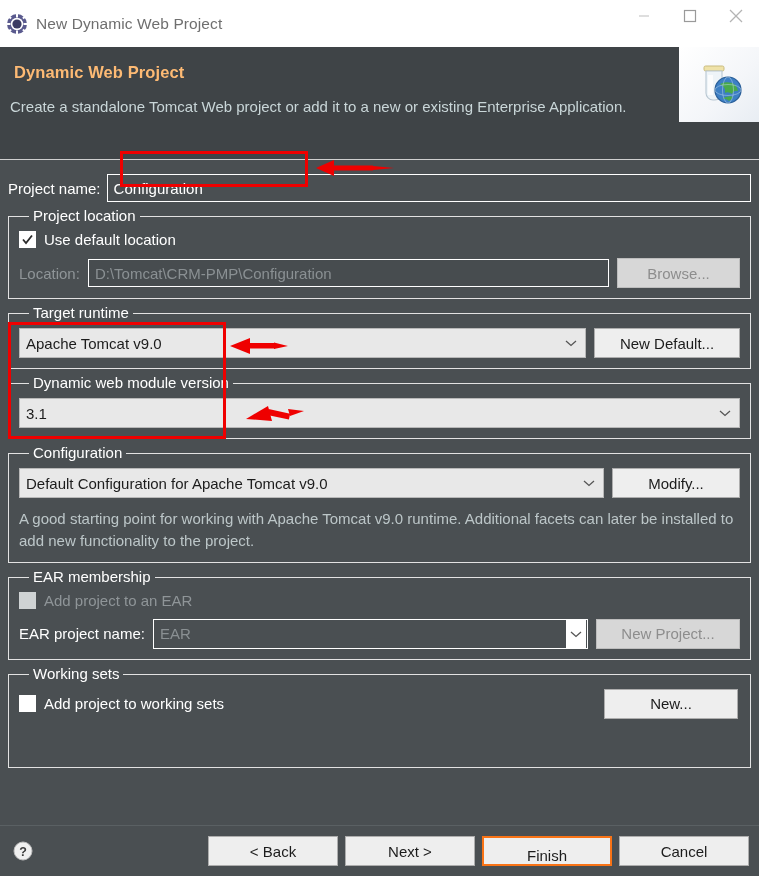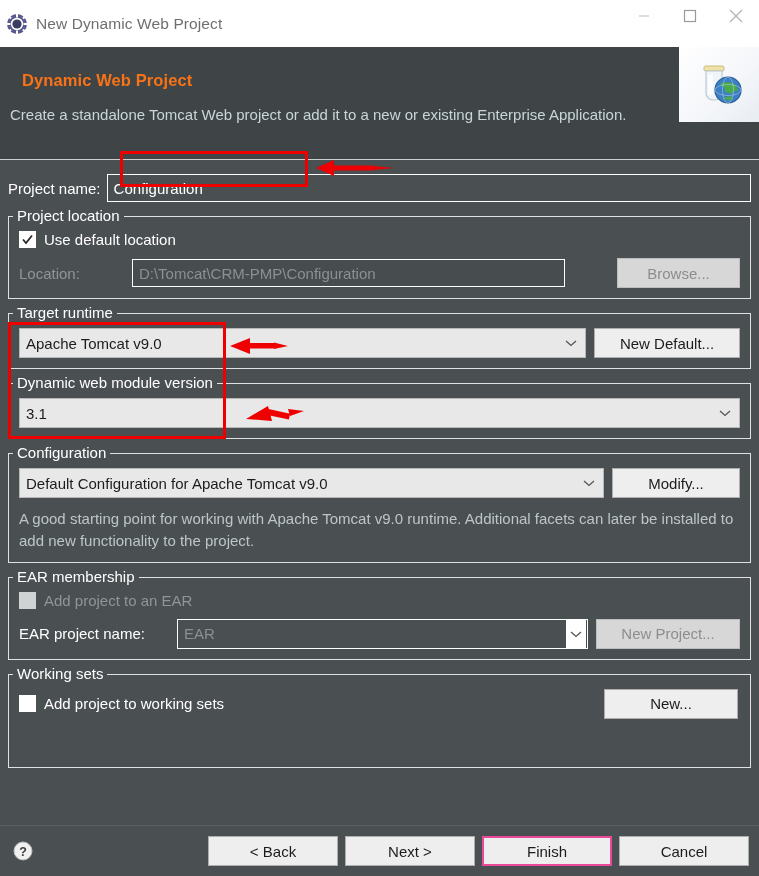--- a/index.html
+++ b/index.html
@@ -23,21 +23,21 @@
   .tb-btn{ width:46px; height:31px; display:flex; align-items:center; justify-content:center; color:#c8c8c8;}
   .tb-btn svg{ display:block; }
 
   
   .header{
     position:relative; height:113px; background:#3f4447;
     border-bottom:1px solid #cfcfcf;
     padding:12px 14px 0 10px;
   }
   .header h1{
-    margin:12px; font-size:16.5px; font-weight:bold; color:#f97316;
+    margin:4px; font-size:16.5px; font-weight:bold; color:#fdba74;
     letter-spacing:.1px;
   }
   .header p{
     margin:14px 0 0 0; font-size:15px; color:#c9d6d8; line-height:1.45;
     max-width:640px;
   }
   .header-img{
     position:absolute; right:0; top:0; width:80px; height:75px;
     background:linear-gradient(135deg,#ffffff 0%,#f4f6f9 60%,#e8edf3 100%);
     display:flex; align-items:center; justify-content:center;
@@ -60,37 +60,37 @@
     font-family:"Liberation Sans", sans-serif; outline:none;
   }
   .tf.disabled{ color:#8a9093; border:1px solid #ffffff; background:#474c4f; }
 
   
   .group{
     position:relative; border:1px solid #e2e2e2; margin-top:14px;
     padding:14px 10px 10px 10px;
   }
   .group > .legend{
-    position:absolute; top:-10px; left:4px; background:#4a4f52;
+    position:absolute; top:-10px; left:20px; background:#4a4f52;
     padding:0 4px; font-size:15px; color:#ffffff; white-space:nowrap;
   }
 
   
   .combo{
     flex:1; height:30px; background:#e8e8e8; border:1px solid #b8b8b8;
     display:flex; align-items:center; padding:0 6px; font-size:15px; color:#1c1c1c;
     position:relative;
   }
   .combo .val{ flex:1; overflow:hidden; white-space:nowrap; }
   .combo .chev{ width:16px; display:flex; align-items:center; justify-content:center; color:#555;}
 
   
   .combo-dark{
     flex:1; height:30px; background:#4a4f52; border:1px solid #ffffff;
-    display:flex; align-items:center; padding:0 6px; font-size:15px; color:#8a9093;margin-left:24px;
+    display:flex; align-items:center; padding:0 6px; font-size:15px; color:#8a9093;
   }
   .combo-dark .val{ flex:1; overflow:hidden; white-space:nowrap;}
   .combo-dark .chev{ width:20px; height:28px; background:#ffffff; display:flex; align-items:center;
      justify-content:center; color:#555; margin-right:-5px;}
 
   
   .btn{
     height:30px; background:#eeeeee; border:1px solid #adadad; color:#1c1c1c;
     font-size:15px; font-family:"Liberation Sans", sans-serif;
     display:flex; align-items:center; justify-content:center; padding:0 10px;
@@ -118,21 +118,21 @@
     background:#4a4f52; border-top:1px solid #5a6063;
     display:flex; align-items:center;
   }
   .help-icon{ margin-left:12px; width:22px; height:22px; }
   .footer-btns{ margin-left:auto; display:flex; align-items:center; gap:0px; padding-right:10px;}
   .fbtn{
     width:130px; height:30px; background:#eeeeee; border:1px solid #adadad;
     color:#1c1c1c; font-size:15px; display:flex; align-items:center; justify-content:center;
     margin-left:7px; font-family:"Liberation Sans", sans-serif;
   }
-  .fbtn.focused{ border:2px solid #ec4899; }
+  .fbtn.focused{ border:2px solid #f97316;align-items:flex-end; }
 
   
   .anno{ position:absolute; pointer-events:none; }
   .anno-box{ border:3px solid #ef0000; }
   .arrow svg{ display:block; }
 </style>
 </head>
 <body>
 
 <div class="titlebar">
@@ -203,21 +203,21 @@
   <div class="group">
     <span class="legend">Project location</span>
     <div class="row">
       <span class="cb">
         <svg width="13" height="13" viewBox="0 0 13 13">
             <polyline points="2,6.5 5,10 11,2.5" fill="none" stroke="#2b2b2b" stroke-width="1.8"></polyline>
           </svg>
       </span>
       <span class="lbl">Use default location</span>
     </div>
-    <div class="row" style="margin-top:10px;gap:44px;">
+    <div class="row" style="margin-top:10px;">
       <span class="lbl dim" style="margin-right:8px;">Location:</span>
       <input class="tf disabled" disabled="" value="D:\Tomcat\CRM-PMP\Configuration" style="">
       <div class="btn disabled" style="width:123px; margin-left:8px;">Browse...</div>
     </div>
   </div>
 
   <div class="group">
     <span class="legend">Target runtime</span>
     <div class="row">
       <div class="combo">

